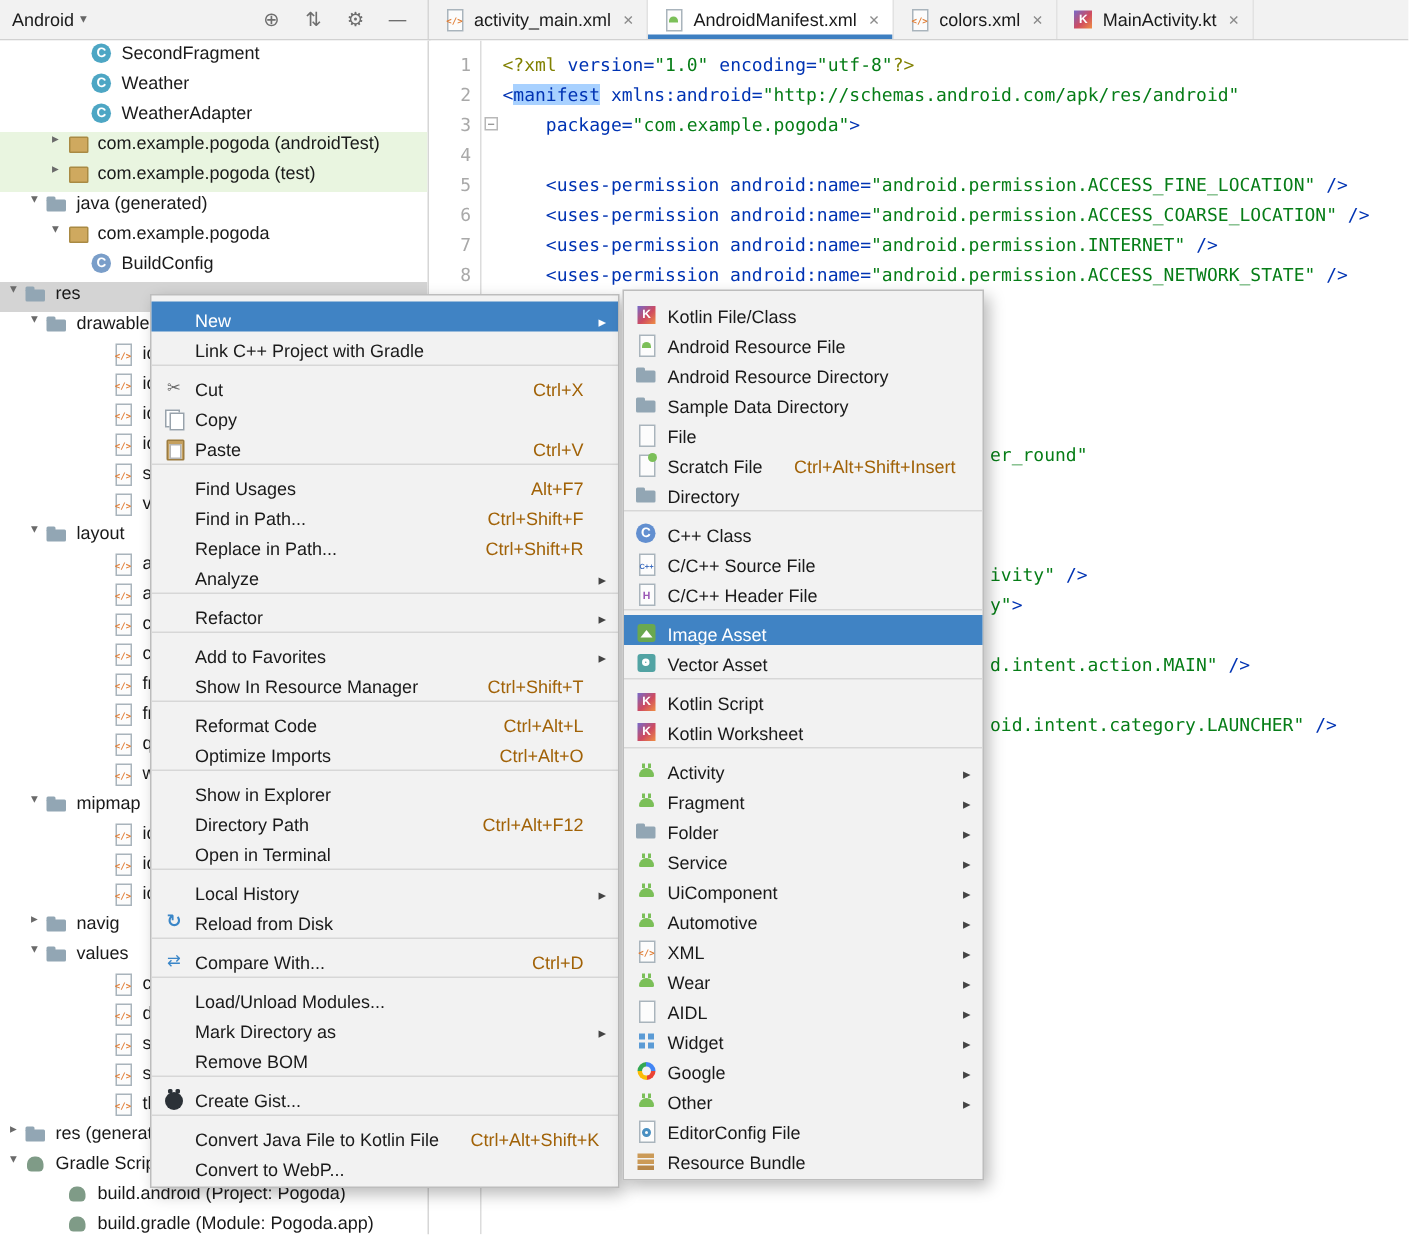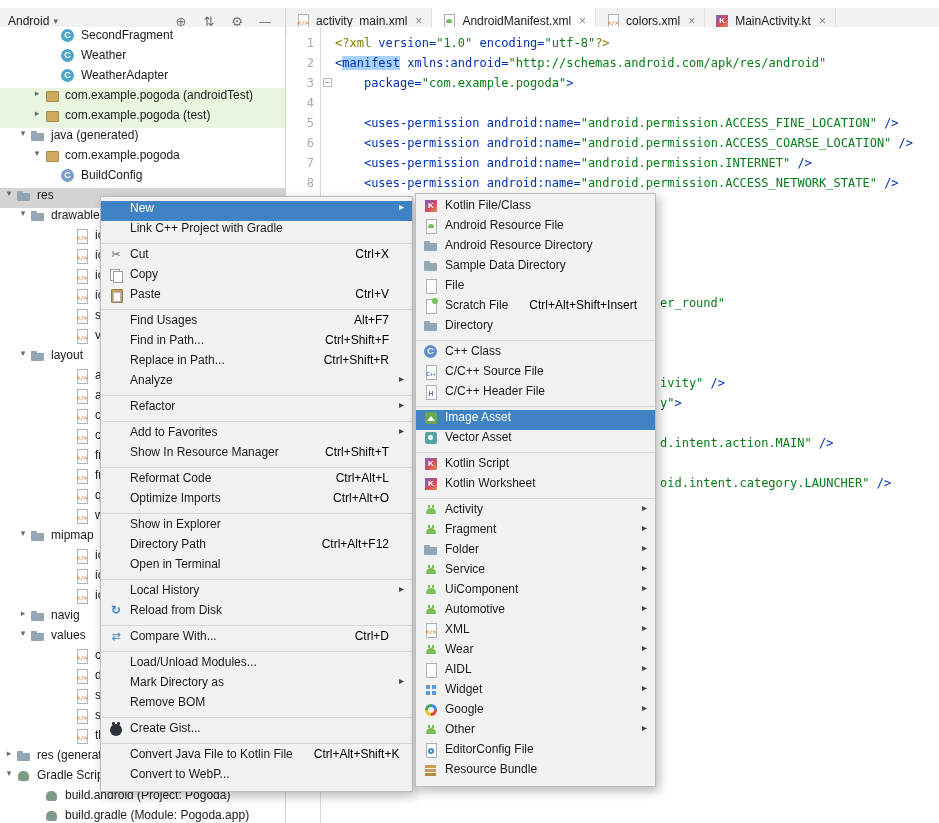--- a/index.html
+++ b/index.html
@@ -1,19 +1,19 @@
 <!DOCTYPE html>
 <html><head>
 <meta charset="utf-8">
 <style>
   html,body{margin:0;padding:0;width:939px;height:823px;background:#fff;font-family:"Liberation Sans",sans-serif;font-size:12px;color:#1a1a1a;}
   .app{position:relative;width:939px;height:823px;overflow:hidden;}
 
   
-  .topbar{position:absolute;left:0;top:0;width:939px;height:27px;background:#f2f2f2;border-bottom:1px solid #d1d1d1;display:flex;box-sizing:border-box;margin-top:8px;}
+  .topbar{position:absolute;left:0;top:0;width:939px;height:27px;background:#f2f2f2;border-bottom:1px solid #d1d1d1;display:flex;box-sizing:border-box;}
   .panel-header{width:286px;flex:none;display:flex;align-items:center;padding:0 8px;box-sizing:border-box;border-right:1px solid #d6d6d6;background:#f2f2f2;}
   .proj-sel{display:flex;align-items:center;gap:4px;cursor:default;}
   .proj-sel .dd{font-size:9px;color:#666;font-family:"DejaVu Sans",sans-serif;}
   .header-icons{margin-left:auto;display:flex;gap:12px;padding-right:4px;}
   .hicon{font-size:13px;line-height:27px;color:#6e6e6e;width:16px;text-align:center;font-family:"DejaVu Sans",sans-serif;cursor:default;}
   .tabbar{flex:1;display:flex;align-items:stretch;background:#f2f2f2;}
   .tab{display:flex;align-items:center;gap:5px;padding:12px 9px;border-right:1px solid #e2e2e2;cursor:default;box-sizing:border-box;}
   .tab.active{background:#fff;box-shadow:inset 0 -3px 0 #3e7fc1;}
   .tab-label{white-space:nowrap;}
   .tab-close{color:#8b8b8b;margin-left:3px;font-size:12px;line-height:12px;}
@@ -40,24 +40,24 @@
   .tk-tag{color:#0033b3;}
   .tk-attr{color:#0033b3;}
   .tk-str{color:#067d17;}
   .tk-pl{color:#000;}
   .tk-tag-hl{color:#0033b3;background:#a8d1ff;}
 
   
   .menu{position:absolute;background:#f2f2f2;border:1px solid #bdbdbd;box-shadow:3px 4px 10px rgba(0,0,0,.28);padding:4px 0;box-sizing:border-box;}
   .menu.ctx{left:100px;top:196px;width:313px;z-index:60;}
   .menu.sub{left:415px;top:193px;width:241px;z-index:61;}
-  .menu-item{height:20px;display:flex;align-items:flex-start;padding:0 8px 0 6px;gap:5px;cursor:default;}
+  .menu-item{height:20px;display:flex;align-items:flex-end;padding:0 8px 0 6px;gap:5px;cursor:default;}
   .menu-item .mi-icon{width:18px;flex:none;display:flex;justify-content:center;}
   .menu-item .mi-label{flex:1;white-space:nowrap;}
-  .menu-item .mi-shortcut{color:#000000;white-space:nowrap;margin-left:16px;}
+  .menu-item .mi-shortcut{color:#a16207;white-space:nowrap;margin-left:16px;}
   .menu-item .mi-arrow{width:10px;flex:none;text-align:right;color:#444;font-size:10px;font-family:"DejaVu Sans",sans-serif;}
   .menu-item.hl{background:#4083c4;color:#fff;}
   .menu-item.hl .mi-arrow{color:#fff;}
   .menu-sep{height:1px;background:#d7d7d7;margin:2px 0 3px;}
 
   
   .ic{width:16px;height:16px;position:relative;display:inline-block;flex:none;font-family:"Liberation Sans",sans-serif;}
   .ic-kotlin-class-icon::before{content:"C";position:absolute;left:1px;top:1px;width:13px;height:13px;border-radius:50%;background:#4da6c4;color:#fff;font-size:9px;line-height:13px;text-align:center;font-weight:700;}
   .ic-class-icon::before{content:"C";position:absolute;left:1px;top:1px;width:13px;height:13px;border-radius:50%;background:#7a9ec9;color:#fff;font-size:9px;line-height:13px;text-align:center;font-weight:700;}
   .ic-package-icon::before{content:"";position:absolute;left:2px;top:3px;width:11px;height:9px;background:#cfa95f;border:1px solid #a98a43;border-radius:1px;}

